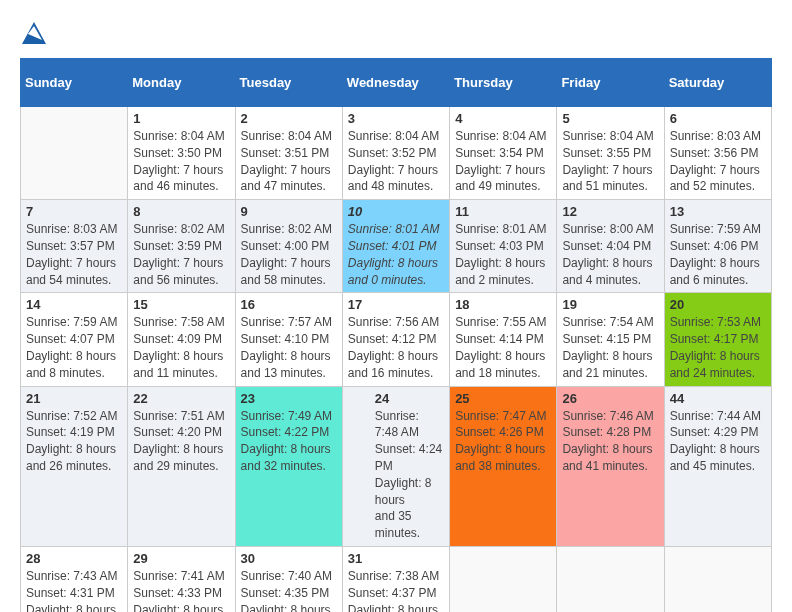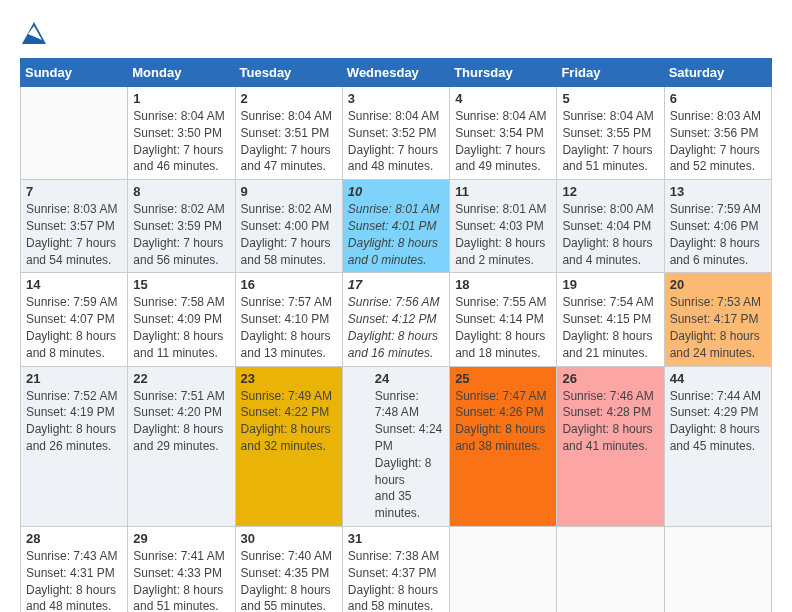--- a/index.html
+++ b/index.html
@@ -53,21 +53,21 @@
       color: #555;
     }
     .calendar {
       width: 100%;
       border-collapse: collapse;
       font-size: 11px;
     }
     .calendar th {
       background-color: #2a6ebb;
       color: #fff;
-      padding: 6px 4px;
+      padding: 16px 4px;
       text-align: left;
       font-size: 13px;
       font-weight: bold;
       border: 1px solid #2a6ebb;
     }
     .calendar td {
       border: 1px solid #ccc;
       vertical-align: top;
       padding: 4px 5px;
       width: 107px;
@@ -190,47 +190,47 @@
           <div class="day-info">Sunrise: 7:59 AM<br>Sunset: 4:07 PM<br>Daylight: 8 hours<br>and 8 minutes.</div>
         </td>
         <td style="background-color: rgb(255, 255, 255);">
           <div class="day-number">15</div>
           <div class="day-info">Sunrise: 7:58 AM<br>Sunset: 4:09 PM<br>Daylight: 8 hours<br>and 11 minutes.</div>
         </td>
         <td style="background-color: rgb(255, 255, 255);">
           <div class="day-number">16</div>
           <div class="day-info">Sunrise: 7:57 AM<br>Sunset: 4:10 PM<br>Daylight: 8 hours<br>and 13 minutes.</div>
         </td>
-        <td style="background-color: rgb(255, 255, 255); font-style: italic;">
+        <td style="background-color: rgb(255, 255, 255);">
           <div class="day-number">17</div>
           <div class="day-info">Sunrise: 7:56 AM<br>Sunset: 4:12 PM<br>Daylight: 8 hours<br>and 16 minutes.</div>
         </td>
         <td style="background-color: rgb(255, 255, 255);">
           <div class="day-number">18</div>
           <div class="day-info">Sunrise: 7:55 AM<br>Sunset: 4:14 PM<br>Daylight: 8 hours<br>and 18 minutes.</div>
         </td>
         <td style="background-color: rgb(255, 255, 255);">
           <div class="day-number">19</div>
           <div class="day-info">Sunrise: 7:54 AM<br>Sunset: 4:15 PM<br>Daylight: 8 hours<br>and 21 minutes.</div>
         </td>
-        <td style="background-color: #fdba74;">
+        <td style="background-color: #84cc16;">
           <div class="day-number">20</div>
           <div class="day-info">Sunrise: 7:53 AM<br>Sunset: 4:17 PM<br>Daylight: 8 hours<br>and 24 minutes.</div>
         </td>
       </tr>
       <tr>
         <td style="background-color: rgb(238, 242, 247); margin-top: 27px;">
           <div class="day-number">21</div>
           <div class="day-info">Sunrise: 7:52 AM<br>Sunset: 4:19 PM<br>Daylight: 8 hours<br>and 26 minutes.</div>
         </td>
         <td style="background-color: rgb(238, 242, 247);">
           <div class="day-number">22</div>
           <div class="day-info">Sunrise: 7:51 AM<br>Sunset: 4:20 PM<br>Daylight: 8 hours<br>and 29 minutes.</div>
         </td>
-        <td style="background-color: #eab308;">
+        <td style="background-color: #5eead4;">
           <div class="day-number">23</div>
           <div class="day-info">Sunrise: 7:49 AM<br>Sunset: 4:22 PM<br>Daylight: 8 hours<br>and 32 minutes.</div>
         </td>
         <td style="background-color: rgb(238, 242, 247); padding-left: 32px;">
           <div class="day-number">24</div>
           <div class="day-info">Sunrise: 7:48 AM<br>Sunset: 4:24 PM<br>Daylight: 8 hours<br>and 35 minutes.</div>
         </td>
         <td style="background-color: #f97316;">
           <div class="day-number">25</div>
           <div class="day-info">Sunrise: 7:47 AM<br>Sunset: 4:26 PM<br>Daylight: 8 hours<br>and 38 minutes.</div>

